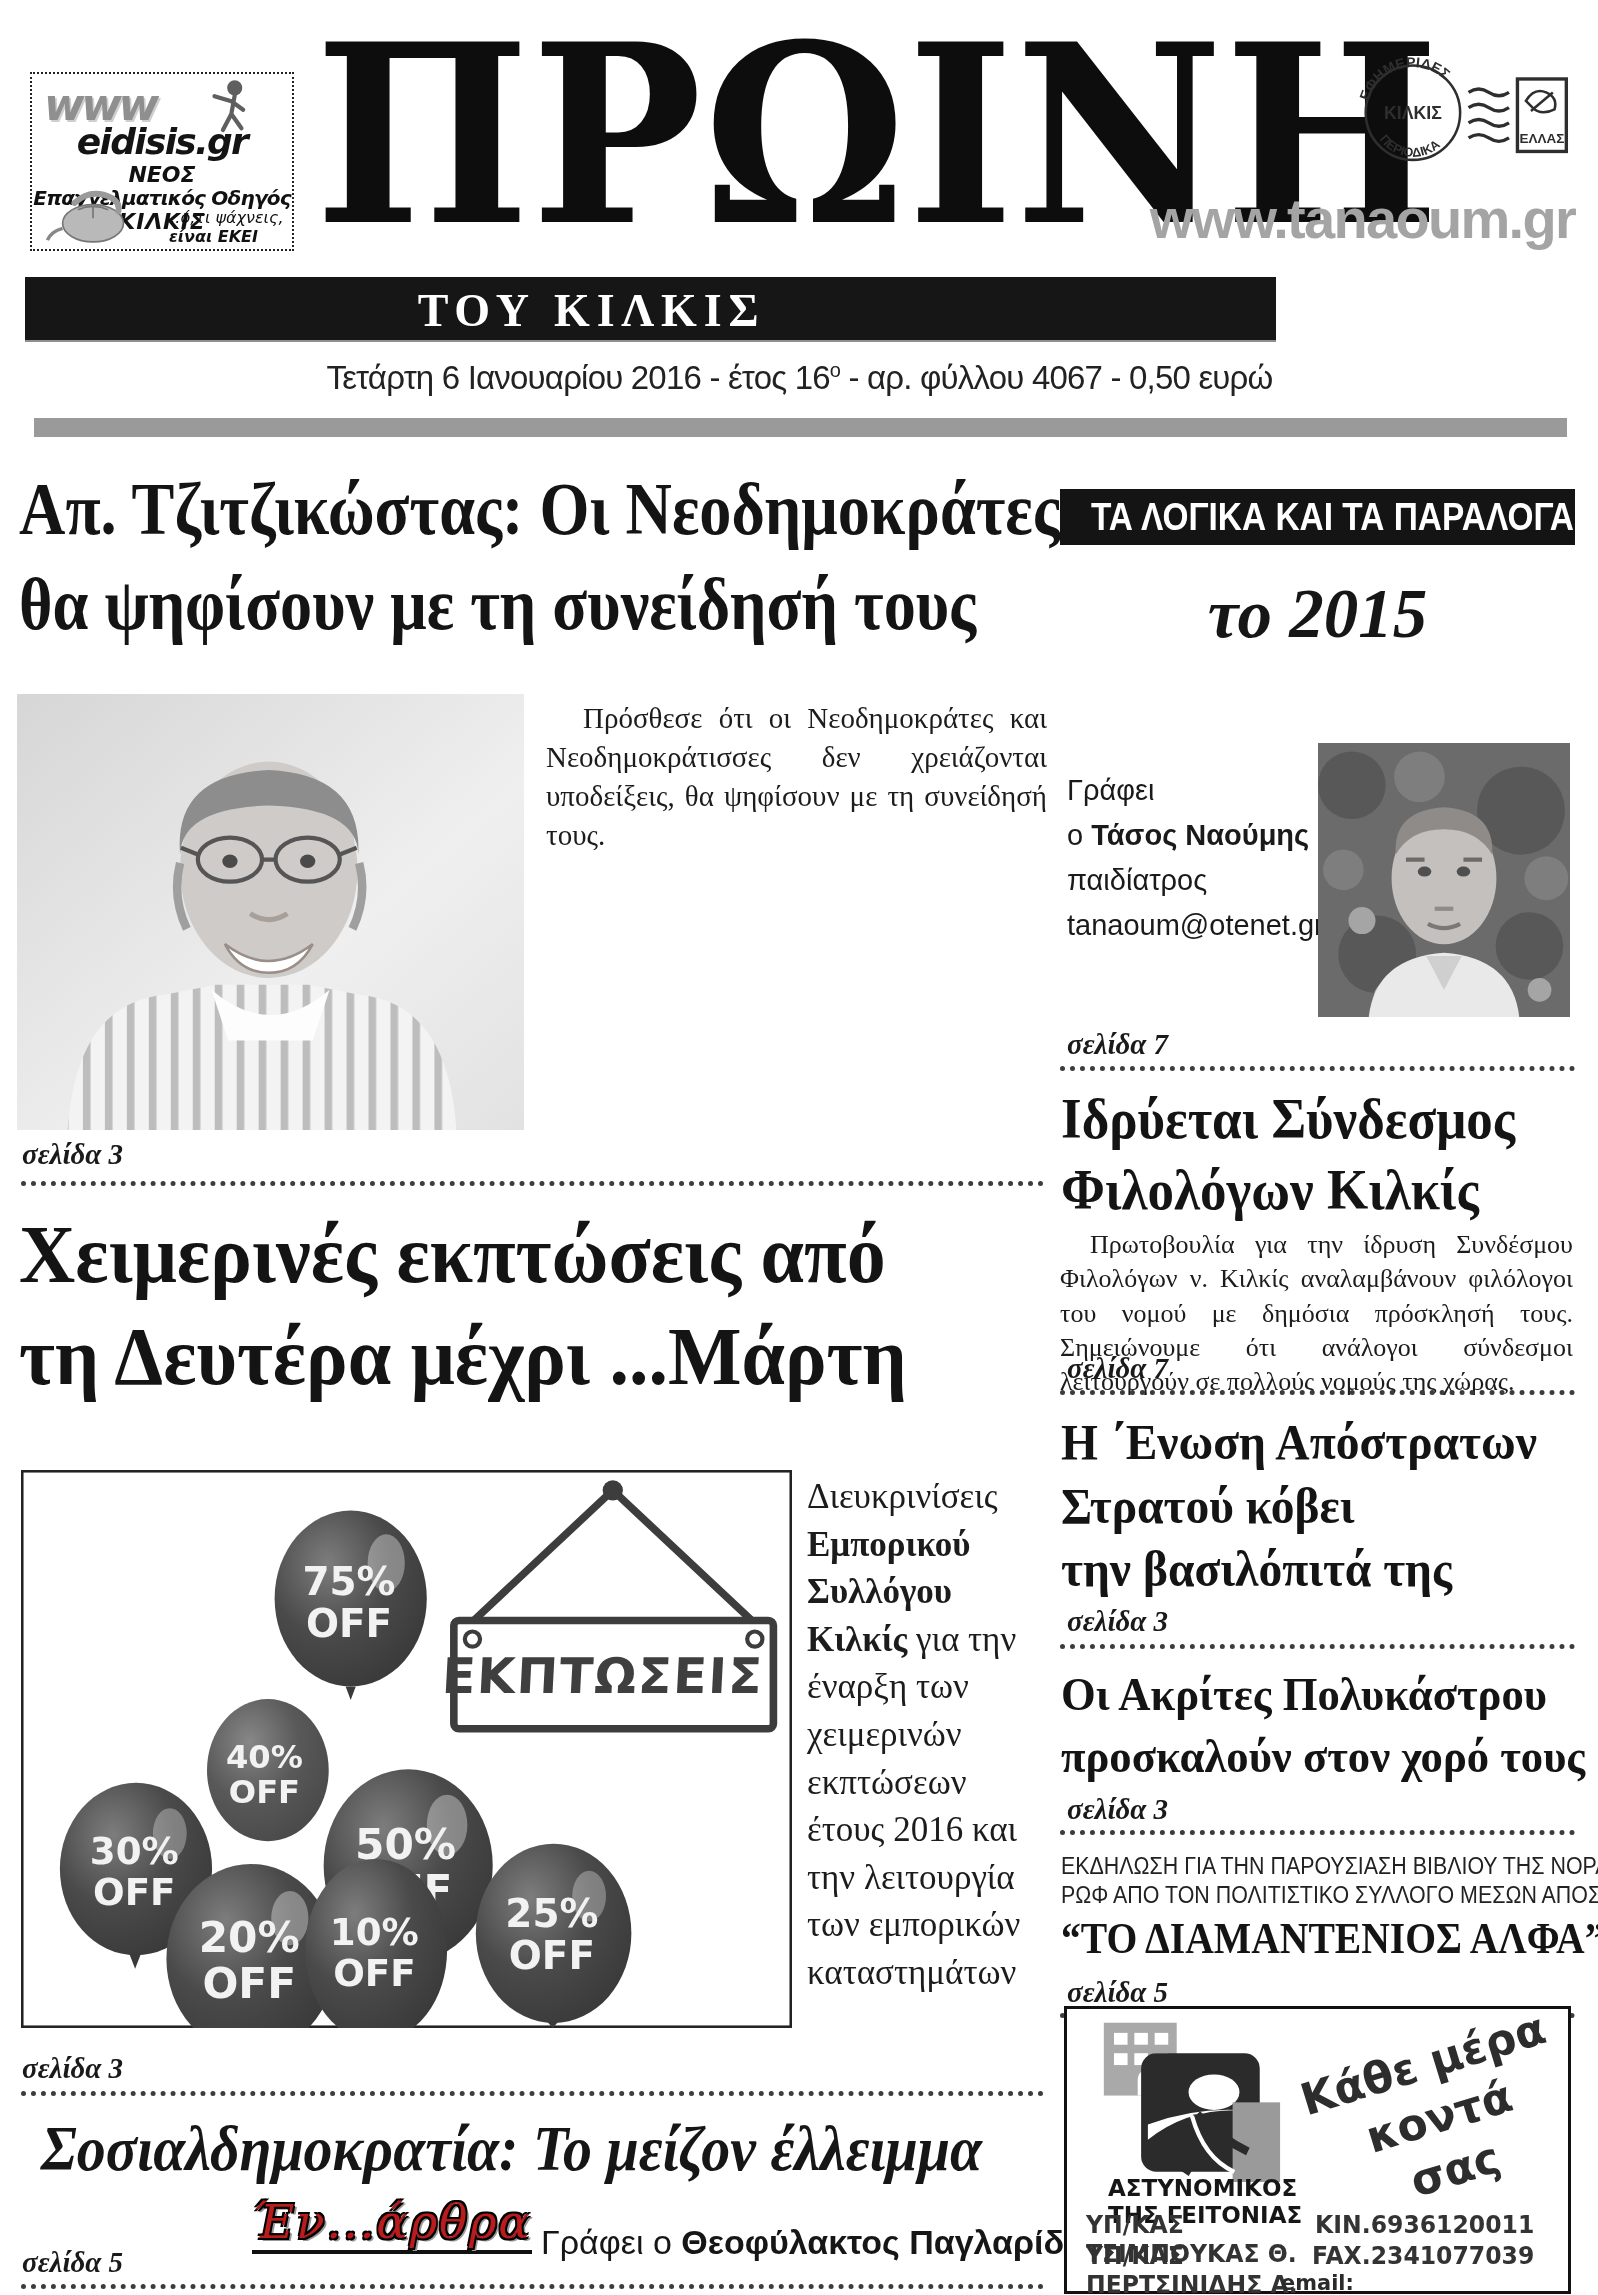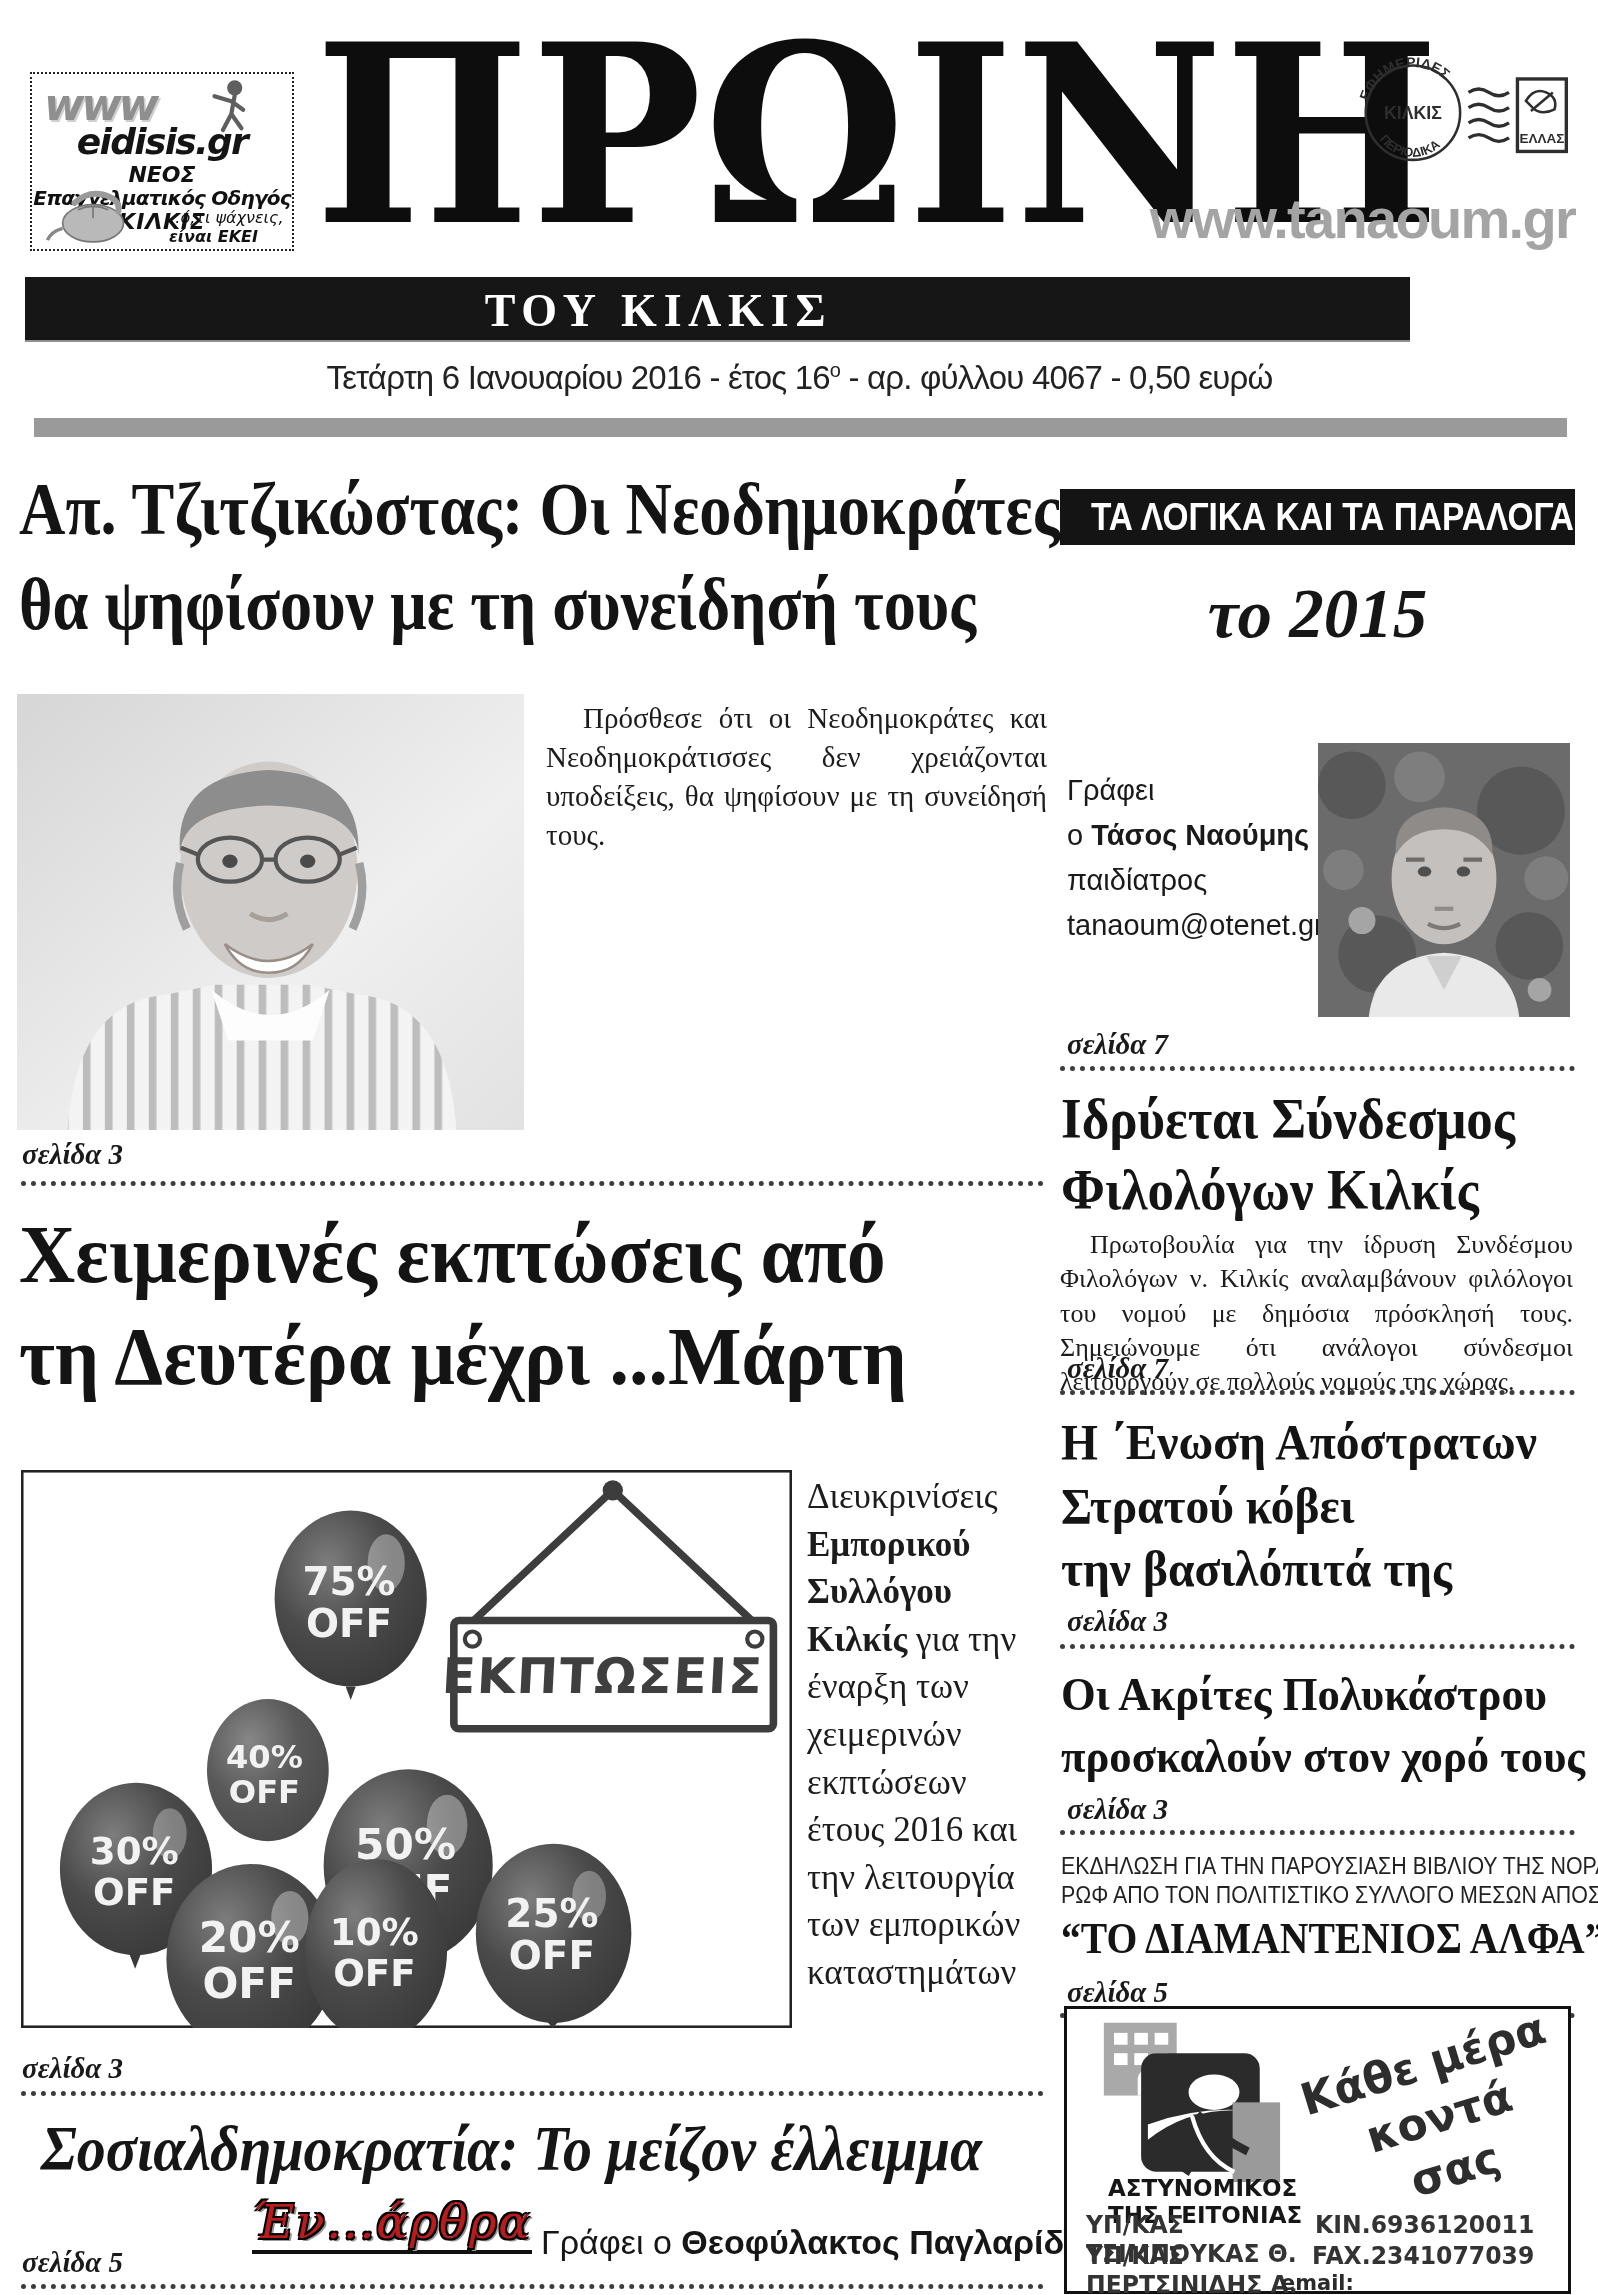--- a/index.html
+++ b/index.html
@@ -16,21 +16,21 @@
   .adbox .site{position:absolute;left:0;right:0;top:47px;font-weight:bold;font-style:italic;font-size:36px;color:#141414;letter-spacing:-1.7px;}
   .adbox .l1{position:absolute;left:0;right:0;top:88px;font-weight:bold;font-style:italic;font-size:22px;}
   .adbox .l2{position:absolute;left:0;right:0;top:112px;font-weight:bold;font-style:italic;font-size:20px;letter-spacing:-0.8px;}
   .adbox .l3{position:absolute;left:0;right:0;top:135px;font-weight:bold;font-style:italic;font-size:22px;letter-spacing:0.8px;}
   .adbox .t1{position:absolute;right:8.5px;top:134px;font-style:italic;font-weight:normal;font-size:16px;}
   .adbox .t2{position:absolute;right:34px;top:153px;font-style:italic;font-weight:bold;font-size:16px;}
   .masthead{left:315px;top:24px;font-family:"DejaVu Serif",serif;font-weight:bold;font-size:247px;line-height:0.9;
             letter-spacing:1.7px;color:#0d0d0d;transform:scaleX(.92);transform-origin:0 0;white-space:nowrap;}
   .website{right:24px;top:186px;font-family:"Liberation Sans","DejaVu Sans",sans-serif;font-weight:bold;
            font-size:56px;color:#a4a4a4;letter-spacing:-1.7px;}
-  .band{left:25px;top:277px;width:1385px;height:63px;background:#161616;border-bottom:2.5px solid #8f8f8f;}
+  .band{left:25px;top:277px;width:1251px;height:63px;background:#161616;border-bottom:2.5px solid #8f8f8f;}
   .band .txt{position:absolute;left:0;right:118px;top:6.8px;text-align:center;color:#fff;
              font-family:"Liberation Serif",serif;font-weight:bold;font-size:46px;letter-spacing:6.8px;}
   .dateline{left:0;top:359px;width:1599px;text-align:center;font-family:"Liberation Sans","DejaVu Sans",sans-serif;
             font-size:33px;color:#222;letter-spacing:-0.8px;}
   .dateline sup{font-size:20px;}
   .graybar{left:34px;top:418px;width:1533px;height:18.6px;background:#9a9a9a;}
   
   .hl{font-family:"Liberation Serif","DejaVu Serif",serif;font-weight:bold;color:#141414;white-space:nowrap;}
   .pageref{font-family:"Liberation Serif",serif;font-weight:bold;font-style:italic;font-size:29px;color:#1a1a1a;}
   .dotrule{height:0;border-top:5px dotted #3c3c3c;}

